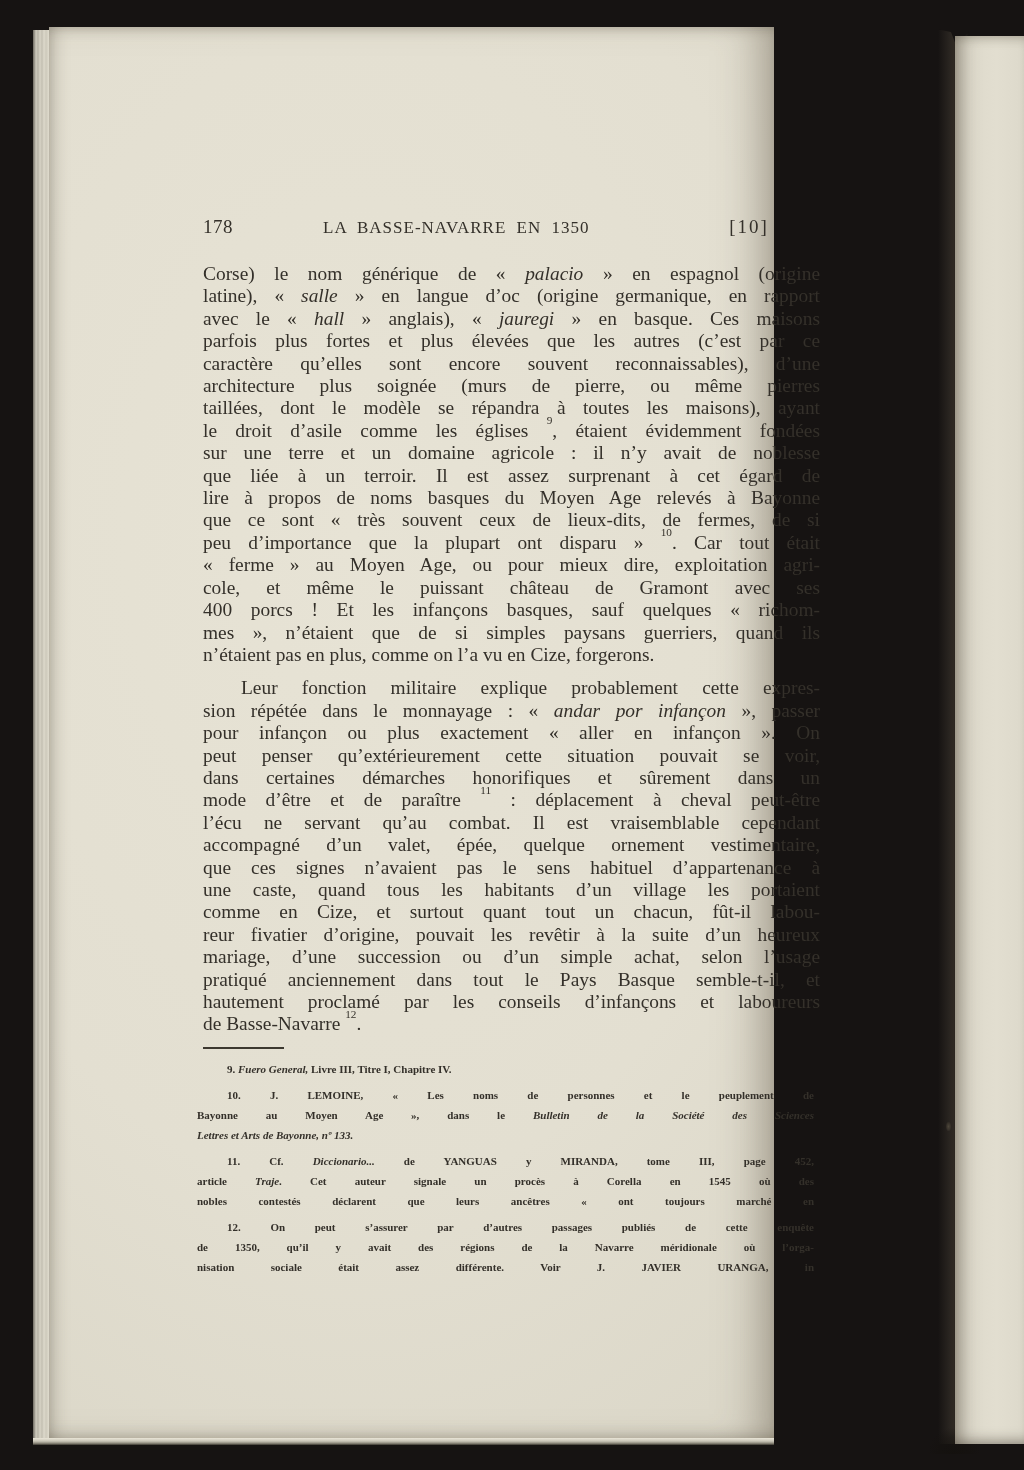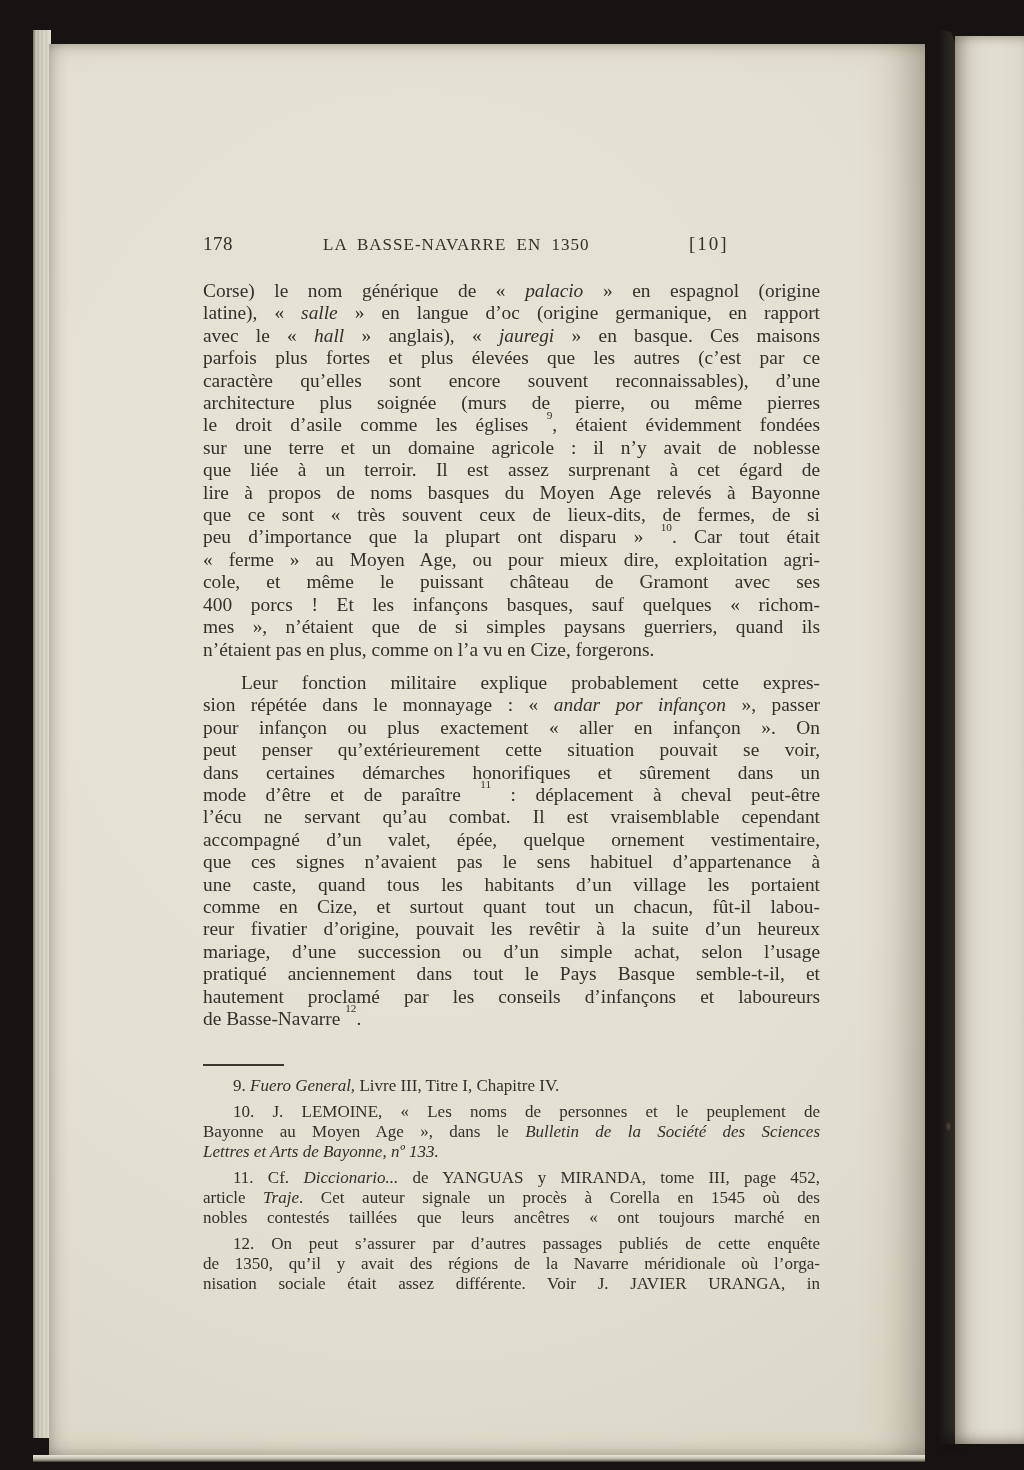--- a/index.html
+++ b/index.html
@@ -20,29 +20,28 @@
   
   .page-stack-edge{
     position:absolute;left:33px;top:30px;width:18px;height:1408px;
     background:linear-gradient(90deg,
       #716d63 0px,#a9a59a 2px,#cfcbbe 3px,#b7b3a6 5px,
       #d8d4c6 7px,#c3bfb2 9px,#ddd9cb 11px,#cdc9bb 13px,#e0dcce 16px,#e1ddcf 18px);
   }
 
   
   .page-left{
-    position:absolute;left:49px;top:27px;width:876px;height:1411px;
+    position:absolute;left:49px;top:27px;width:725px;height:1411px;
     background:
       radial-gradient(ellipse 120% 90% at 42% 36%, #e7e3d5 0%, #e3dfd1 52%, #dad6c7 88%, #d3cfc0 100%);
     box-shadow:
       inset 14px 2px 18px -12px rgba(70,63,50,.38),
       inset -36px 0 46px -26px rgba(88,78,62,.5),
       inset 0 10px 14px -10px rgba(90,82,66,.35),
       inset 0 -12px 16px -12px rgba(90,82,66,.4);
-    margin-top: 17px;
   }
   .page-left::after{ 
     content:"";position:absolute;left:-16px;right:0;bottom:-7px;height:7px;
     background:linear-gradient(180deg,#e9e5d7 0%,#c9c5b7 45%,#8e8a7d 75%,#3a372f 100%);
   }
 
   
   .page-right{
     position:absolute;left:955px;top:36px;width:69px;height:1408px;
     background:linear-gradient(90deg,#d4d0c1 0%,#dedacc 22%,#e2deD0 60%,#ddd9cb 100%);
@@ -80,21 +79,21 @@
   }
 
   
   .header-row{
     position:absolute;left:154px;top:188px;width:606px;
     display:flex;align-items:baseline;
     font-size:19px;line-height:24px;
   }
   .page-number{width:120px;text-align:left;letter-spacing:.5px;}
   .running-title{flex:1;text-align:left;font-size:17px;letter-spacing:1px;word-spacing:5px;}
-  .section-marker{width:120px;text-align:left;letter-spacing:2px;}
+  .section-marker{width:120px;text-align:center;letter-spacing:2px;}
 
   .body-text{
     position:absolute;left:154px;top:236px;width:617px;
     font-size:19.4px;line-height:22.4px;font-family:Liberation Serif, serif;
   }
   .paragraph + .paragraph{margin-top:11px;}
   .line{
     text-align:justify;text-align-last:justify;
     white-space:normal;
   }
@@ -104,22 +103,22 @@
   sup{
     font-size:.58em;line-height:0;position:relative;top:-.45em;
     letter-spacing:0;
   }
 
   .footnote-rule{
     position:absolute;left:154px;top:1020px;width:81px;height:2px;
     background:#3c382f;
   }
   .footnotes{
-    position:absolute;left:154px;top:1032px;width:617px;
-    font-size:17px;line-height:20px;
+    position:absolute;left:148px;top:1032px;width:617px;
+    font-size:11px;line-height:20px;font-weight:bold;
   }
   .fn + .fn{margin-top:6px;}
   .fn .line.indent{text-indent:30px;}
 
   i{font-style:italic;}
 </style>
 </head>
 <body>
 
 <div class="scene">
@@ -135,20 +134,21 @@
     </div>
 
     <div class="body-text" id="body-text">
         <div class="paragraph">
           <div class="line">Corse) le nom générique de « <i>palacio</i> » en espagnol (origine</div>
           <div class="line">latine), « <i>salle</i> » en langue d’oc (origine germanique, en rapport</div>
           <div class="line">avec le « <i>hall</i> » anglais), « <i>jauregi</i> » en basque. Ces maisons</div>
           <div class="line">parfois plus fortes et plus élevées que les autres (c’est par ce</div>
           <div class="line">caractère qu’elles sont encore souvent reconnaissables), d’une</div>
           <div class="line">architecture plus soignée (murs de pierre, ou même pierres</div>
+          <div class="line">taillées, dont le modèle se répandra à toutes les maisons), ayant</div>
           <div class="line">le droit d’asile comme les églises <sup>9</sup>, étaient évidemment fondées</div>
           <div class="line">sur une terre et un domaine agricole : il n’y avait de noblesse</div>
           <div class="line">que liée à un terroir. Il est assez surprenant à cet égard de</div>
           <div class="line">lire à propos de noms basques du Moyen Age relevés à Bayonne</div>
           <div class="line">que ce sont « très souvent ceux de lieux-dits, de fermes, de si</div>
           <div class="line">peu d’importance que la plupart ont disparu » <sup>10</sup>. Car tout était</div>
           <div class="line">« ferme » au Moyen Age, ou pour mieux dire, exploitation agri-</div>
           <div class="line">cole, et même le puissant château de Gramont avec ses</div>
           <div class="line">400 porcs ! Et les infançons basques, sauf quelques « richom-</div>
           <div class="line">mes », n’étaient que de si simples paysans guerriers, quand ils</div>
@@ -181,21 +181,21 @@
           <div class="line last indent">9. <i>Fuero General,</i> Livre III, Titre I, Chapitre IV.</div>
         </div>
         <div class="fn">
           <div class="line indent">10. J. LEMOINE, « Les noms de personnes et le peuplement de</div>
           <div class="line">Bayonne au Moyen Age », dans le <i>Bulletin de la Société des Sciences</i></div>
           <div class="line last"><i>Lettres et Arts de Bayonne, nº 133.</i></div>
         </div>
         <div class="fn">
           <div class="line indent">11. Cf. <i>Diccionario...</i> de YANGUAS y MIRANDA, tome III, page 452,</div>
           <div class="line">article <i>Traje</i>. Cet auteur signale un procès à Corella en 1545 où des</div>
-          <div class="line">nobles contestés taillées que leurs ancêtres « ont toujours marché en</div>
+          <div class="line">nobles contestés déclarent que leurs ancêtres « ont toujours marché en</div>
         </div>
         <div class="fn">
           <div class="line indent">12. On peut s’assurer par d’autres passages publiés de cette enquête</div>
           <div class="line">de 1350, qu’il y avait des régions de la Navarre méridionale où l’orga-</div>
           <div class="line">nisation sociale était assez différente. Voir J. JAVIER URANGA, in</div>
         </div>
       </div>
 
   </div>
 

